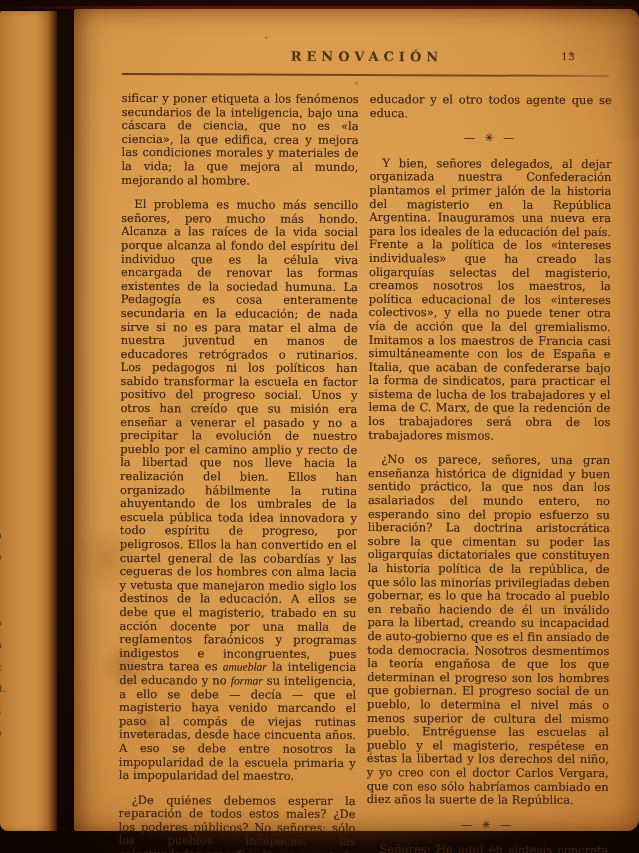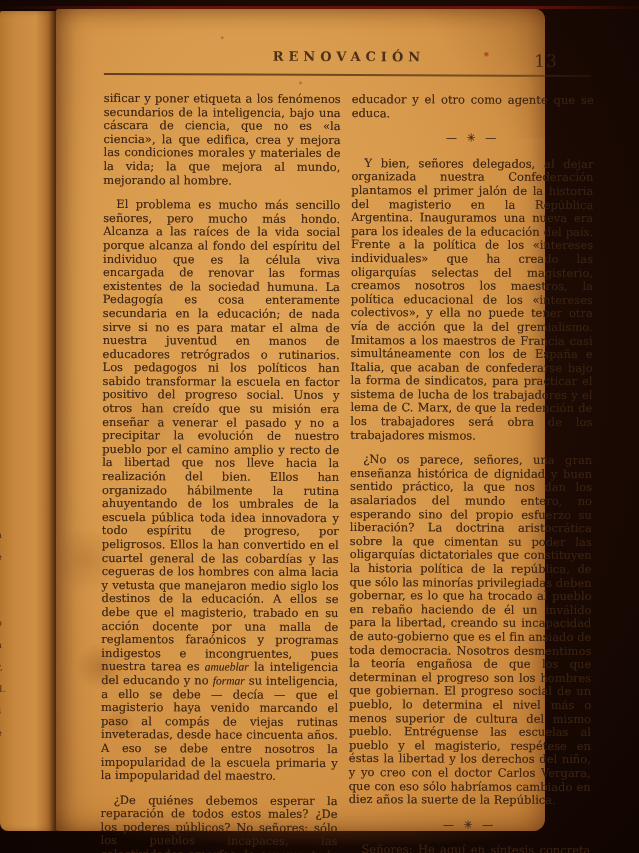--- a/index.html
+++ b/index.html
@@ -13,21 +13,21 @@
     background:linear-gradient(90deg, rgba(96,18,9,0) 0%, rgba(110,22,11,.85) 25%, rgba(110,22,11,.85) 82%, rgba(60,10,5,.25) 100%);}
   
   .prev-page{position:absolute;left:0;top:11px;width:57px;height:820px;z-index:2;
     background:linear-gradient(90deg,#b5762f 0%,#c8883f 28%,#cf8f45 62%,#a96a2c 86%,#6b3c15 97%,#4a2609 100%);
     border-radius:2px 0 0 8px;
     box-shadow: inset -6px 0 9px -3px rgba(45,18,4,.65);}
   .spine-fragments{position:absolute;left:0;top:513px;width:10px;height:235px;overflow:hidden;
     font-size:10px;color:rgba(72,42,20,.9);}
   .spine-fragments .frag{height:22px;line-height:22px;margin-left:-4px;}
   
-  .page{position:absolute;left:56px;top:9px;width:489px;height:822px;z-index:2;
+  .page{position:absolute;left:74px;top:9px;width:565px;height:822px;z-index:2;
     background: radial-gradient(ellipse at 42% 38%, #e0a458 0%, #d89a4c 45%, #cf8e42 74%, #c27f37 96%);
     border-radius:3px 10px 12px 3px;
     box-shadow: inset 18px 0 26px -12px rgba(60,22,5,.55),
                 inset -10px -8px 30px -10px rgba(70,26,8,.5),
                 inset 0 10px 24px -12px rgba(70,26,8,.45);}
   .corner-fold{position:absolute;right:0;top:0;width:120px;height:130px;pointer-events:none;
     border-radius:0 10px 0 0;
     background:linear-gradient(235deg, rgba(92,46,13,.30) 0%, rgba(92,46,13,.10) 35%, rgba(0,0,0,0) 60%);}
   .stains{position:absolute;inset:0;pointer-events:none;border-radius:inherit;
     background-image:
@@ -37,21 +37,21 @@
       radial-gradient(circle 60px at 20% 50%, rgba(120,65,22,.12), transparent 70%),
       radial-gradient(circle 3px at 88% 5.5%, rgba(150,32,16,.85), transparent 100%),
       radial-gradient(circle 2px at 50% 9%, rgba(95,45,18,.55), transparent 100%),
       radial-gradient(circle 2px at 34% 3.5%, rgba(95,45,18,.5), transparent 100%);}
   
   .content{position:absolute;left:46px;top:40px;width:490px;transform:rotate(.25deg);
     color:rgba(58,34,18,.94);}
   .header-row{position:relative;height:17px;}
   .journal-title{position:absolute;left:0;right:0;text-align:center;
     font-size:13px;letter-spacing:5px;font-weight:bold;color:rgba(58,33,17,.88);}
-  .page-number{position:absolute;right:36px;top:1px;font-size:17px;letter-spacing:1px;text-align:center;}
+  .page-number{position:absolute;right:36px;top:1px;font-size:10px;letter-spacing:1px;text-align:center;}
   .header-rule{height:2px;width:487px;margin-top:8px;
     background:linear-gradient(90deg, rgba(70,40,20,.8) 0%, rgba(70,40,20,.65) 85%, rgba(70,40,20,.25) 100%);}
   .columns{display:flex;gap:11px;margin-top:17px;align-items:flex-start;}
   .col{font-size:11.5px;line-height:13.6px;text-align:justify;
     text-shadow:0 0 .5px rgba(58,34,18,.55);}
   .col-left{width:237px;}
   .col-right{width:242px;}
   .para{margin:0 0 11px 0;}
   .para.indent{text-indent:13px;}
   .it{font-style:italic;font-family:Liberation Serif, serif;}
@@ -93,21 +93,21 @@
       </div>
       <div class="header-rule"></div>
 
       <div class="columns">
         <div class="col col-left">
             <p class="para"><span>sificar y poner etiqueta a los fenómenos secundarios de la inteligencia, bajo una cáscara de ciencia, que no es «la ciencia», la que edifica, crea y mejora las condiciones morales y materiales de la vida; la que mejora al mundo, mejorando al hombre.</span></p>
             <p class="para indent"><span>El problema es mucho más sencillo señores, pero mucho más hondo. Alcanza a las raíces de la vida social porque alcanza al fondo del espíritu del individuo que es la célula viva encargada de renovar las formas existentes de la sociedad humuna. La Pedagogía es cosa enteramente secundaria en la educación; de nada sirve si no es para matar el alma de nuestra juventud en manos de educadores retrógrados o rutinarios. Los pedagogos ni los políticos han sabido transformar la escuela en factor positivo del progreso social. Unos y otros han creído que su misión era enseñar a venerar el pasado y no a precipitar la evolución de nuestro pueblo por el camino amplio y recto de la libertad que nos lleve hacia la realización del bien. Ellos han organizado hábilmente la rutina ahuyentando de los umbrales de la escuela pública toda idea innovadora y todo espíritu de progreso, por peligrosos. Ellos la han convertido en el cuartel general de las cobardías y las cegueras de los hombres con alma lacia y vetusta que manejaron medio siglo los destinos de la educación. A ellos se debe que el magisterio, trabado en su acción docente por una malla de reglamentos faraónicos y programas indigestos e incongruentes, pues nuestra tarea es </span><span class="it">amueblar</span><span> la inteligencia del educando y no </span><span class="it">formar</span><span> su inteligencia, a ello se debe — decía — que el magisterio haya venido marcando el paso al compás de viejas rutinas inveteradas, desde hace cincuenta años. A eso se debe entre nosotros la impopularidad de la escuela primaria y la impopularidad del maestro.</span></p>
             <p class="para indent"><span>¿De quiénes debemos esperar la reparación de todos estos males? ¿De los poderes públicos? No señores; sólo los pueblos incapaces, las colectividades amorfas, lo esperan todo de sus gobernantes. Debemos esperarlo de nosotros mismos, mejor dicho, de la acción común del pueblo y el magisterio, puesto que son comunes los intereses de ambos, el uno como agente</span></p>
           </div>
         <div class="col col-right">
-            <p class="para"><span>educador y el otro como agente que se educa.</span></p>
+            <p class="para"><span>educador y el otro todos agente que se educa.</span></p>
             <div class="separator">— ✳ —</div>
             <p class="para indent"><span>Y bien, señores delegados, al dejar organizada nuestra Confederación plantamos el primer jalón de la historia del magisterio en la República Argentina. Inauguramos una nueva era para los ideales de la educación del país. Frente a la política de los «intereses individuales» que ha creado las oligarquías selectas del magisterio, creamos nosotros los maestros, la política educacional de los «intereses colectivos», y ella no puede tener otra vía de acción que la del gremialismo. Imitamos a los maestros de Francia casi simultáneamente con los de España e Italia, que acaban de confederarse bajo la forma de sindicatos, para practicar el sistema de lucha de los trabajadores y el lema de C. Marx, de que la redención de los trabajadores será obra de los trabajadores mismos.</span></p>
             <p class="para indent"><span>¿No os parece, señores, una gran enseñanza histórica de dignidad y buen sentido práctico, la que nos dan los asalariados del mundo entero, no esperando sino del propio esfuerzo su liberación? La doctrina aristocrática sobre la que cimentan su poder las oligarquías dictatoriales que constituyen la historia política de la república, de que sólo las minorías privilegiadas deben gobernar, es lo que ha trocado al pueblo en rebaño haciendo de él un inválido para la libertad, creando su incapacidad de auto-gobierno que es el fin ansiado de toda democracia. Nosotros desmentimos la teoría engañosa de que los que determinan el progreso son los hombres que gobiernan. El progreso social de un pueblo, lo determina el nivel más o menos superior de cultura del mismo pueblo. Entréguense las escuelas al pueblo y el magisterio, respétese en éstas la libertad y los derechos del niño, y yo creo con el doctor Carlos Vergara, que con eso sólo habríamos cambiado en diez años la suerte de la República.</span></p>
             <div class="separator">— ✳ —</div>
             <p class="para indent"><span>Señores: He aquí en síntesis concreta la orientación y la obra que entiendo deberá realizar la Confederación Nacional del Magisterio. Sobre la base de tres grandes conquistas deberá operarse la transformación de nuestro actual sistema educacional,</span></p>
           </div>
       </div>
     </div>
   </div>
 </div>

